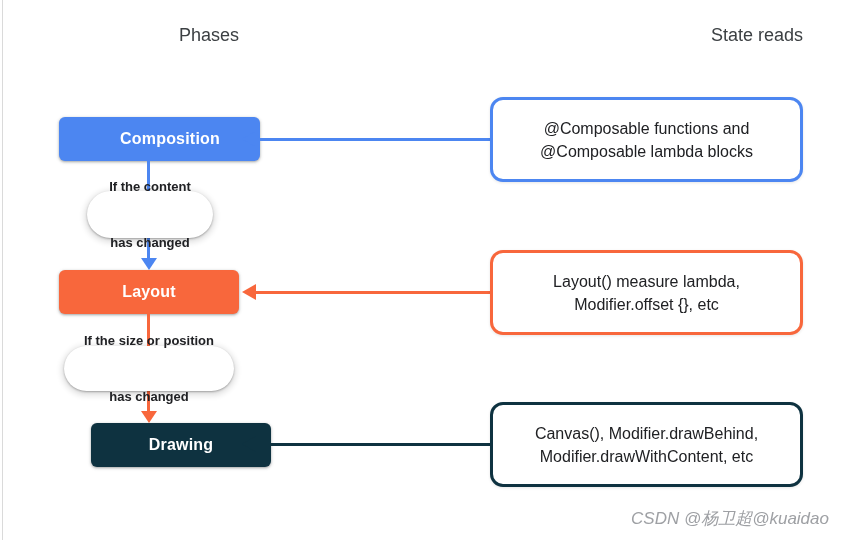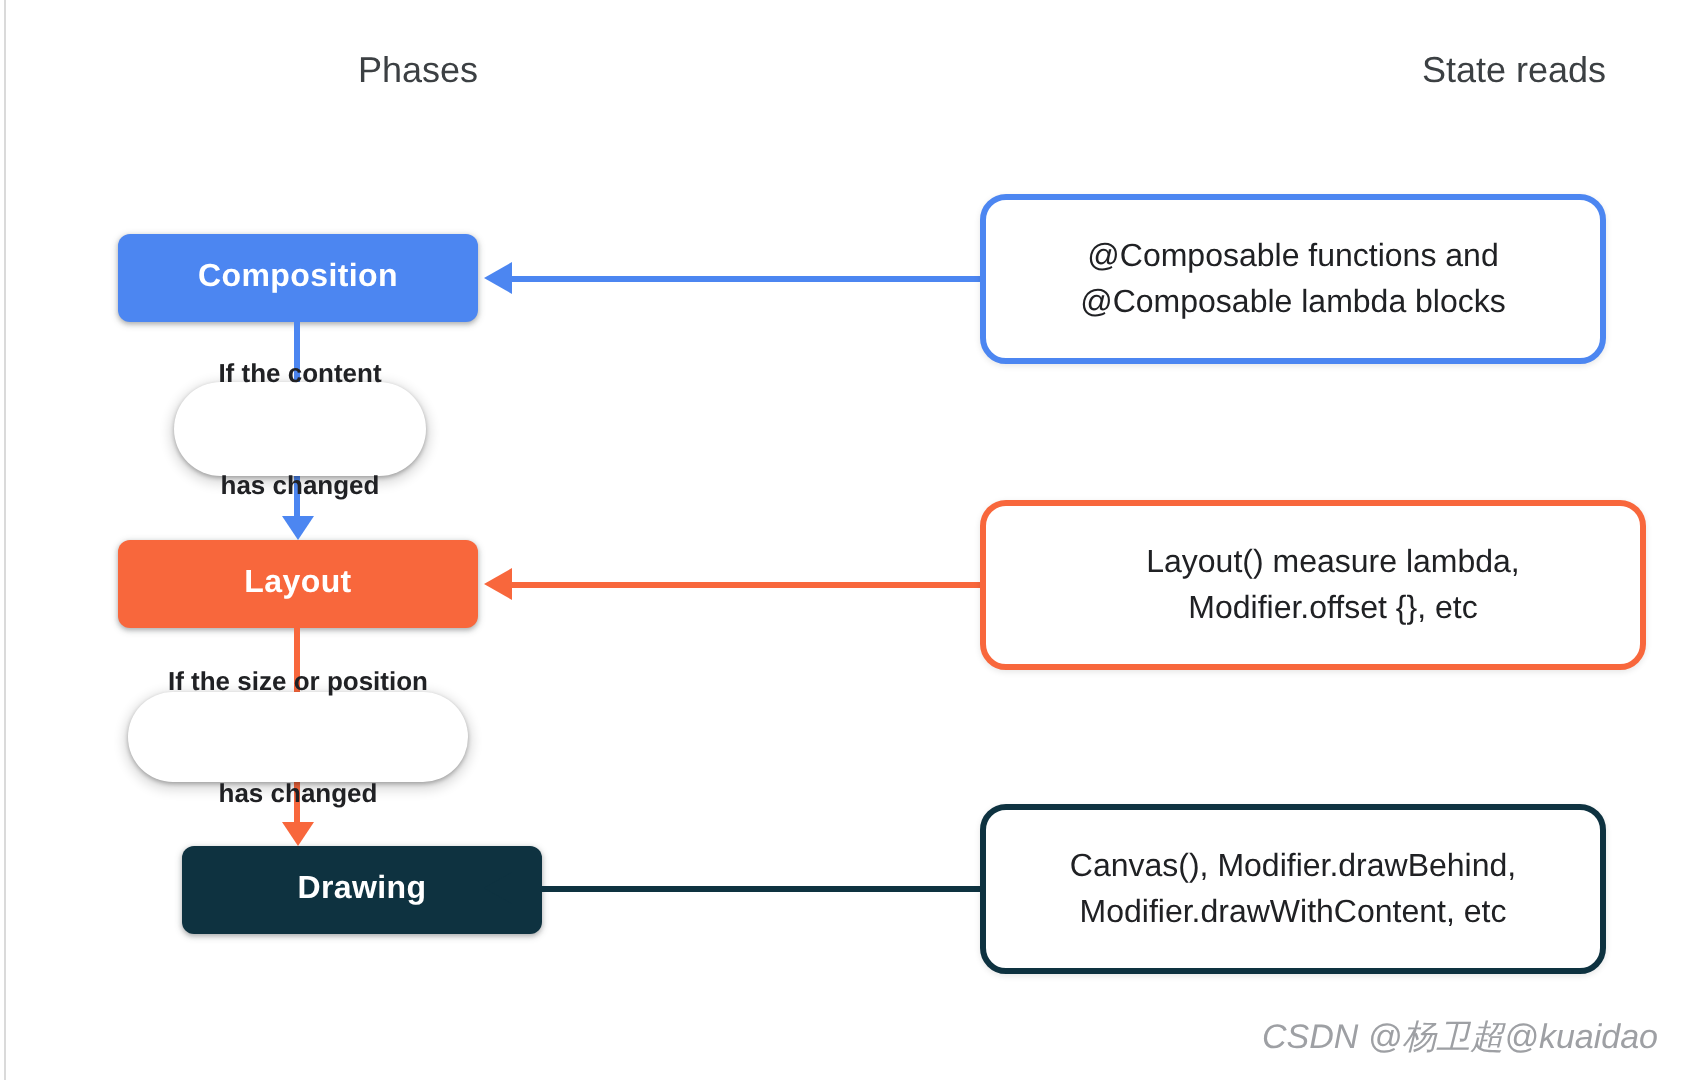--- a/index.html
+++ b/index.html
@@ -16,29 +16,29 @@
   .hdr{
     position:absolute; top:23px; height:24px; line-height:24px;
     text-align:right; font-size:18px; color:var(--header-text); font-weight:400;
   }
   .pbox{
     position:absolute; left:59px; width:180px; height:44px; border-radius:6px;
     display:flex; align-items:center; justify-content:center;
     color:#fff; font-size:16px; font-weight:700; letter-spacing:.2px;
     box-shadow:0 1px 2px rgba(60,64,67,.3), 0 1px 3px 1px rgba(60,64,67,.15);
   }
-  .pbox.blue{background:var(--blue);} .pbox.orange{background:var(--orange);} .pbox.navy{background:var(--navy);margin-left:32px;}
+  .pbox.blue{background:var(--blue);padding-left:21px;} .pbox.orange{background:var(--orange);} .pbox.navy{background:var(--navy);margin-left:32px;}
   .rbox{
     position:absolute; left:490px; width:307px; height:79px; background:#fff;
     border-radius:13px; border:3px solid #000;
     display:flex; flex-direction:column; align-items:center; justify-content:center;
     font-size:16px; line-height:23px; color:var(--body-text); text-align:center; font-weight:500;
     box-shadow:0 1px 3px rgba(0,0,0,.10);
   }
-  .rbox.blue{border-color:var(--blue);} .rbox.orange{border-color:var(--orange);padding-left:20px;} .rbox.navy{border-color:var(--navy);}
+  .rbox.blue{border-color:var(--blue);} .rbox.orange{border-color:var(--orange);} .rbox.navy{border-color:var(--navy);}
   .hline{position:absolute; height:2.5px;}
   .hline.blue{background:var(--blue);} .hline.orange{background:var(--orange);} .hline.navy{background:var(--navy); height:3px;}
   .vline{position:absolute; width:3px;}
   .vline.blue{background:var(--blue);} .vline.orange{background:var(--orange);}
   .head-left{
     position:absolute; width:0; height:0;
     border-top:8px solid transparent; border-bottom:8px solid transparent; border-right:14px solid #000;
   }
   .head-left.blue{border-right-color:var(--blue);} .head-left.orange{border-right-color:var(--orange);} .head-left.navy{border-right-color:var(--navy);}
   .head-down{

